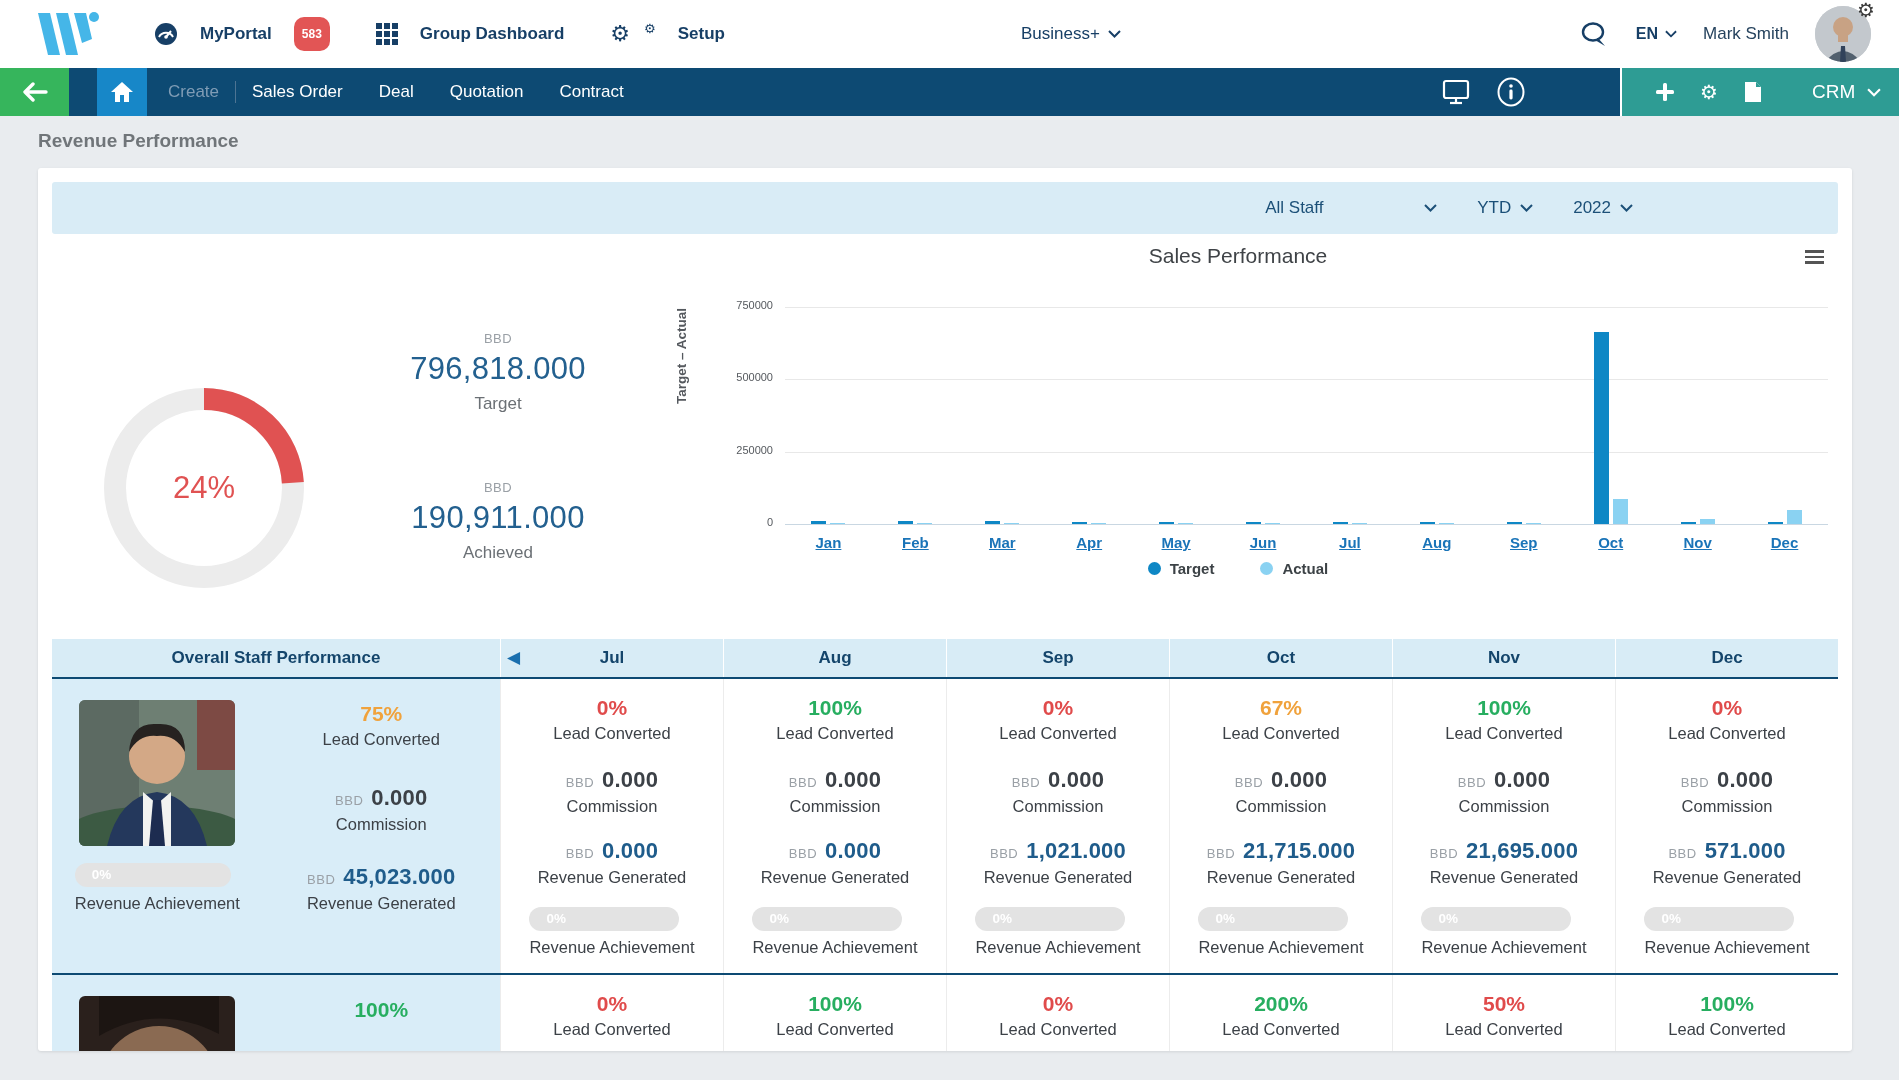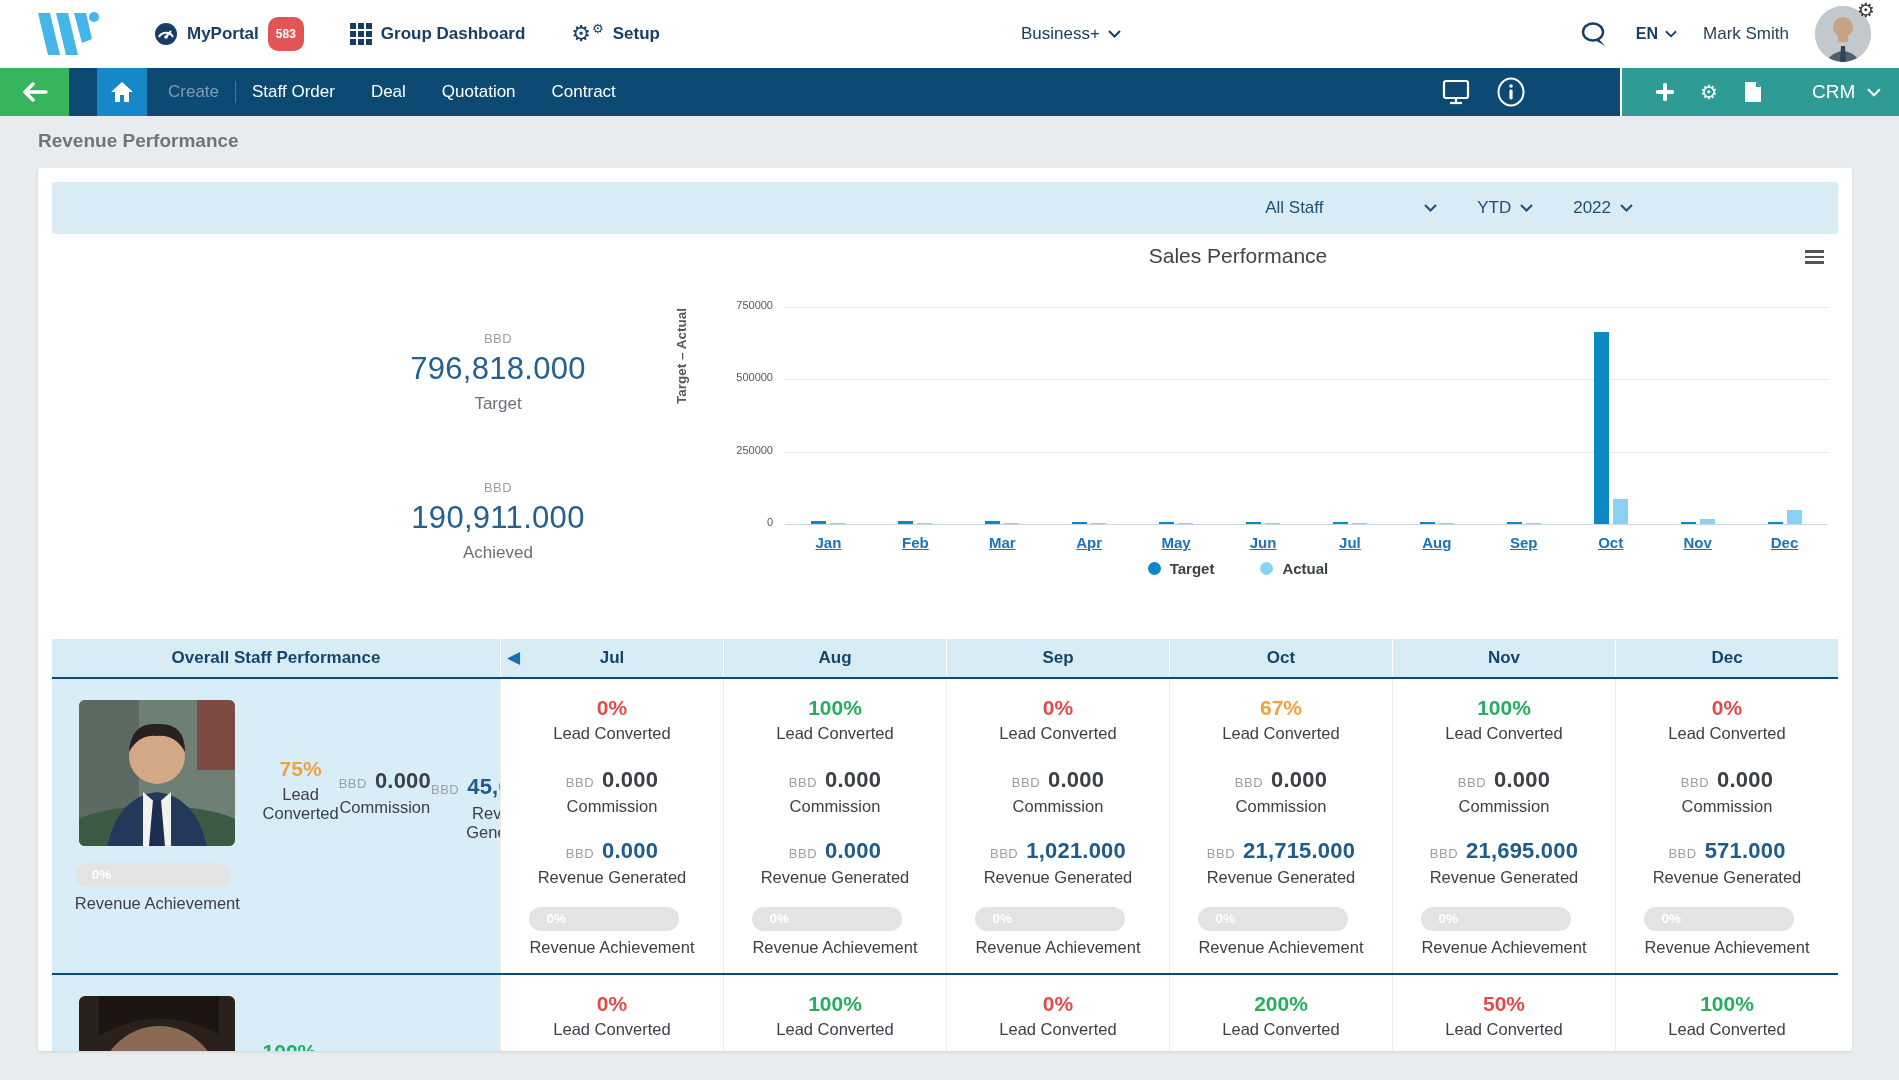--- a/index.html
+++ b/index.html
@@ -3,21 +3,21 @@
 <meta charset="utf-8">
 <style>
   * { box-sizing: border-box; margin: 0; padding: 0; }
   html,body { width:1899px; height:1080px; overflow:hidden; }
   body { background:#e9ecef; font-family:"Liberation Sans", sans-serif; position:relative; }
 
   
   .topbar { height:68px; background:#fff; display:flex; align-items:center; padding:0 30px; position:relative; z-index:5; }
   .logo { width:72px; height:50px; margin-right:52px; cursor:pointer; }
   .topnav { display:flex; align-items:center; }
-  .topnav-item { display:flex; align-items:center; gap:9px; margin-right:46px; color:#173f66; font-size:17px; font-weight:600; cursor:pointer; }
+  .topnav-item { display:flex; align-items:center; gap:22px; margin-right:46px; color:#173f66; font-size:17px; font-weight:600; cursor:pointer; }
   .badge { background:#e25555; color:#fff; font-size:12px; font-weight:700; padding:10px 8px; border-radius:10px; }
   .grid-icon { display:grid; grid-template-columns:repeat(3,6px); grid-template-rows:repeat(3,6px); gap:2px; }
   .grid-icon span { background:#173f66; }
   .gear-glyph { font-family:"DejaVu Sans", sans-serif; color:#173f66; font-size:22px; line-height:1; }
   .gear-glyph.small { font-size:13px; margin-left:-8px; margin-top:-12px; }
   .business { position:absolute; left:1021px; display:flex; align-items:center; gap:8px; color:#173f66; font-size:17px; cursor:pointer; }
   .top-right { position:absolute; right:28px; display:flex; align-items:center; gap:26px; }
   .lang { display:flex; align-items:center; gap:7px; color:#173f66; font-size:16px; font-weight:600; cursor:pointer; }
   .username { color:#26435e; font-size:17px; }
   .avatar-wrap { position:relative; width:56px; height:56px; }
@@ -75,21 +75,21 @@
   .t-header { display:grid; grid-template-columns:448px repeat(6,1fr); height:40px; background:#d8ecf6; border-bottom:2px solid #0d4a73; }
   .th { display:flex; align-items:center; justify-content:center; font-size:17px; font-weight:600; color:#14456b; position:relative; border-left:1px solid #fff; }
   .th:first-child { border-left:none; }
   .prev-arrow { position:absolute; left:6px; top:8px; color:#1a6fae; font-size:17px; font-family:"DejaVu Sans", sans-serif; cursor:pointer; }
   .t-row { display:grid; grid-template-columns:448px repeat(6,1fr); height:296px; border-bottom:2px solid #0d4a73; }
   .staff-cell { background:#d9edf8; }
   .name-band { height:36px; background:#c1e2f2; display:flex; align-items:center; justify-content:center; color:#1c7fc4; font-size:17.5px; font-weight:600; }
   .staff-body { display:flex; padding-top:21px; }
   .staff-left { width:47%; display:flex; flex-direction:column; align-items:center; }
   .photo { width:156px; height:146px; border-radius:6px; overflow:hidden; }
-  .staff-right { width:53%; display:flex; flex-direction:row; align-items:center; padding-top:2px; }
+  .staff-right { width:53%; display:flex; flex-direction:column; align-items:center; padding-top:2px; }
   .stat { text-align:center; }
   .stat-pct { font-size:21px; font-weight:700; }
   .stat-label { font-size:16.5px; color:#3c4147; margin-top:4px; }
   .val-row { display:flex; align-items:baseline; justify-content:center; gap:8px; }
   .val { font-size:22px; font-weight:700; color:#3c4147; letter-spacing:.2px; }
   .val.navy { color:#1f5c8b; }
   .pill { width:150px; height:24px; background:#e3e3e3; border-radius:12px; position:relative; }
   .pill-text { position:absolute; left:17px; top:4px; color:#fff; font-weight:700; font-size:13.5px; }
   .month-cell { border-left:1px solid #ececec; background:#fff; display:flex; flex-direction:column; align-items:center; padding-top:17px; }
 </style>
@@ -176,21 +176,21 @@
     </svg>
   </div>
   <div class="home-btn">
     <svg width="24" height="22" viewBox="0 0 24 22">
       <path d="M12 1 L23 11 L19 11 L19 21 L14 21 L14 14 L10 14 L10 21 L5 21 L5 11 L1 11 Z" fill="#fff"></path>
     </svg>
   </div>
   <span class="create-label">Create</span>
   <span class="nav2-sep"></span>
   <span id="nav2-links" style="display:flex;align-items:center;">
-      <span class="nav2-link">Staff Order</span>
+      <span class="nav2-link">Sales Order</span>
       <span class="nav2-link">Deal</span>
       <span class="nav2-link">Quotation</span>
       <span class="nav2-link">Contract</span>
     </span>
 
   <div class="nav2-iconbtn monitor-btn">
     <svg width="28" height="26" viewBox="0 0 28 26">
       <rect x="2" y="2" width="24" height="17" rx="2" fill="none" stroke="#fff" stroke-width="2.2"></rect>
       <line x1="14" y1="19" x2="14" y2="23" stroke="#fff" stroke-width="2.2"></line>
       <line x1="8" y1="24" x2="20" y2="24" stroke="#fff" stroke-width="2.2"></line>
@@ -241,20 +241,27 @@
         </svg>
     </div>
     <div class="select">
       <span>2022</span>
       <svg width="13" height="8" viewBox="0 0 13 8">
           <path d="M1 1l5.5 5.5L12 1" fill="none" stroke="#1c5078" stroke-width="2"></path>
         </svg>
     </div>
   </div>
 
+  <div class="donut-wrap">
+    <svg width="204" height="204" viewBox="0 0 204 204">
+      <circle cx="102" cy="102" r="89" fill="none" stroke="#ececec" stroke-width="22"></circle>
+      <circle cx="102" cy="102" r="89" fill="none" stroke="#e05252" stroke-width="22" stroke-dasharray="134.2 425" transform="rotate(-90 102 102)"></circle>
+    </svg>
+    <div class="donut-label">24%</div>
+  </div>
 
   <div class="kpi-block kpi-target">
     <div class="bbd">BBD</div>
     <div class="kpi-value">796,818.000</div>
     <div class="kpi-label">Target</div>
   </div>
   <div class="kpi-block kpi-achieved">
     <div class="bbd">BBD</div>
     <div class="kpi-value">190,911.000</div>
     <div class="kpi-label">Achieved</div>

